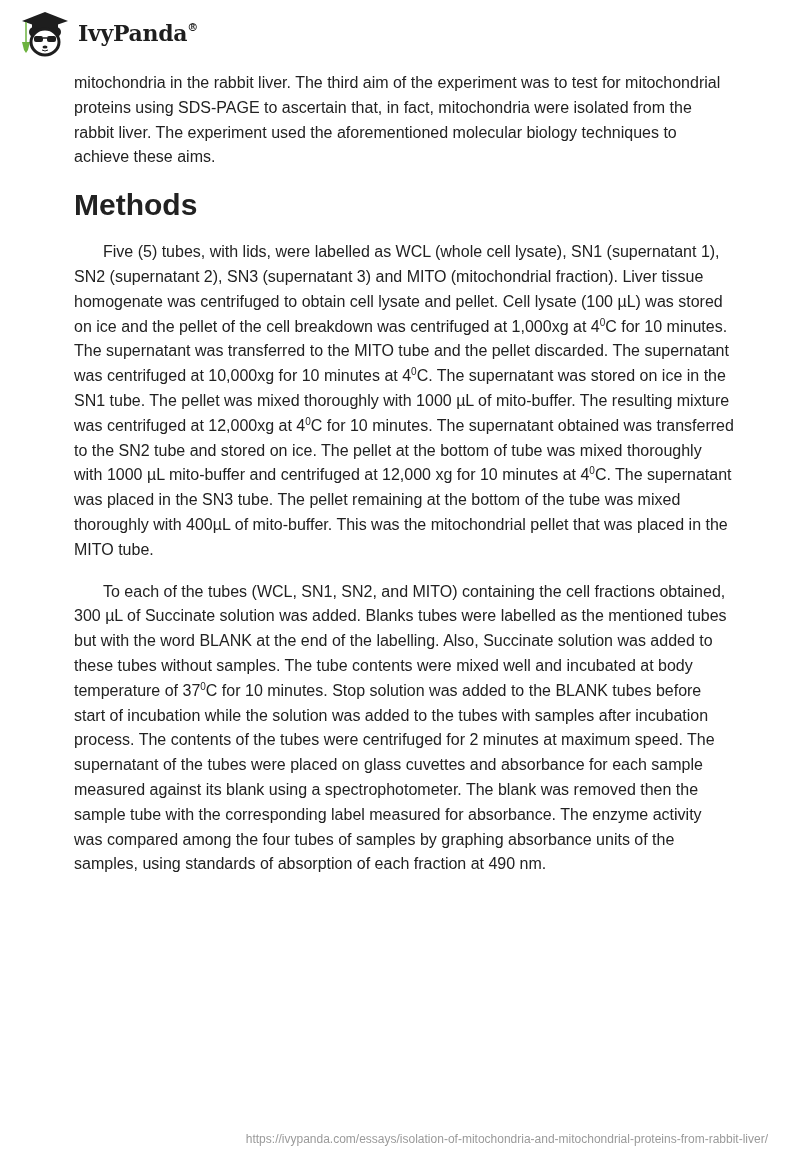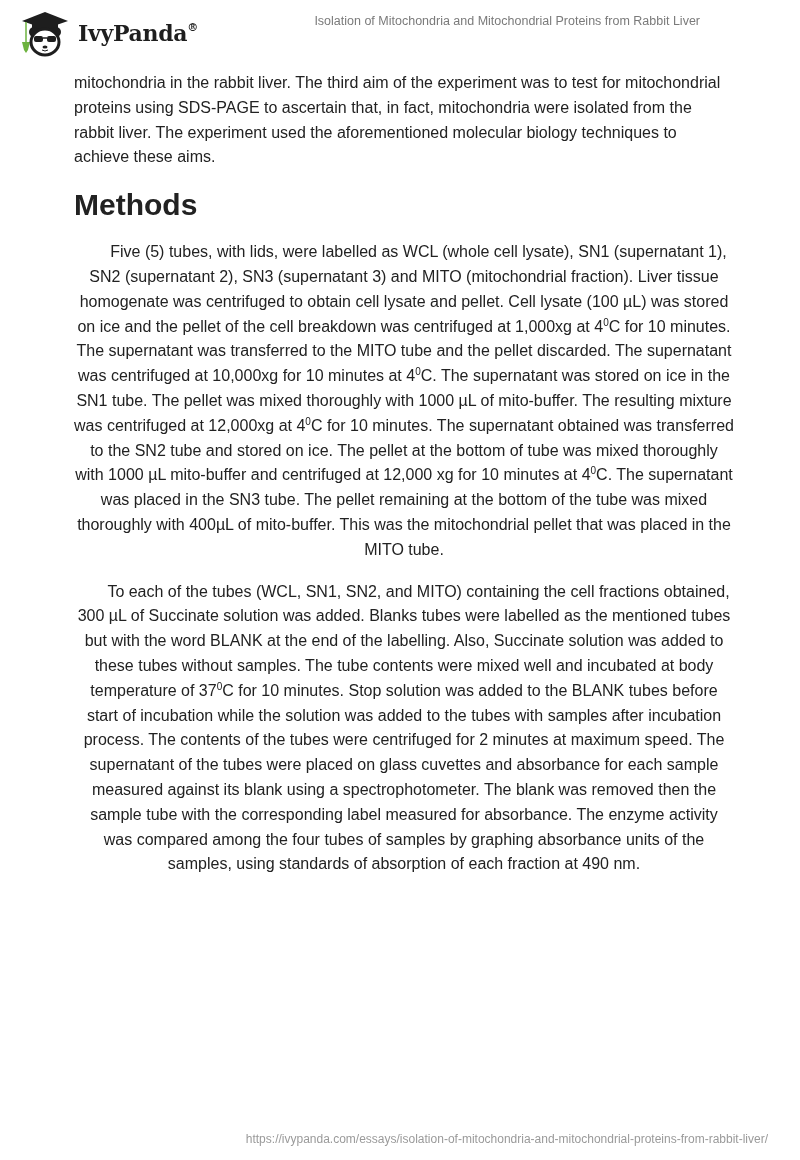--- a/index.html
+++ b/index.html
@@ -5,21 +5,21 @@
   html, body { margin: 0; padding: 0; background: #ffffff; }
   body { width: 800px; height: 1160px; position: relative; overflow: hidden; font-family: "Liberation Sans", sans-serif; color: #222222; }
   .header { position: absolute; left: 0; top: 0; width: 732px; height: 64px; }
   .logo { position: absolute; left: 16px; top: 8px; display: flex; align-items: center; }
   .logo-icon { width: 56px; height: 50px; }
   .logo-text { font-family: "DejaVu Serif", serif; font-weight: bold; font-size: 22px; color: #1e1e1e; margin-left: 6px; letter-spacing: -0.3px; }
   .logo-text sup { font-size: 11px; vertical-align: super; position: relative; top: -2px; }
   .header-title { position: absolute; right: 32px; top: 14px; font-size: 12.5px; color: #7a7a7a; }
   .content { position: absolute; left: 74px; top: 71px; width: 660px; }
   p { margin: 0; font-size: 16px; line-height: 24.8px; color: #222222; }
-  p.indent { text-indent: 29px; text-align: center; }
+  p.indent { text-indent: 29px; }
   h2 { margin: 0; font-size: 30px; font-weight: bold; color: #222222; line-height: 36px; }
   h3 { margin: 0; font-size: 24px; font-weight: bold; color: #222222; line-height: 30px; }
   sup.deg { font-size: 10px; vertical-align: super; line-height: 0; }
   .footer-url { position: absolute; right: 32px; top: 1132px; font-size: 12px; color: #9a9a9a; }
 </style>
 </head>
 <body>
 
 <div class="header">
   <div class="logo">
@@ -32,21 +32,20 @@
       <circle cx="40" cy="24" r="5" fill="#1e1e1e"></circle>
       <ellipse cx="29" cy="34" rx="14" ry="13" fill="#ffffff" stroke="#1e1e1e" stroke-width="3"></ellipse>
       <rect x="18" y="28" width="9" height="6" rx="2" fill="#1e1e1e"></rect>
       <rect x="31" y="28" width="9" height="6" rx="2" fill="#1e1e1e"></rect>
       <line x1="27" y1="30" x2="31" y2="30" stroke="#1e1e1e" stroke-width="1.5"></line>
       <ellipse cx="29" cy="39" rx="2.5" ry="1.6" fill="#1e1e1e"></ellipse>
       <path d="M26,42 Q29,44 32,42" stroke="#1e1e1e" stroke-width="1" fill="none"></path>
     </svg>
     <span class="logo-text"><span>IvyPanda</span><sup>®</sup></span>
   </div>
-  <div class="header-title">Isolation of Mitochondria and Mitochondrial Proteins from Rabbit Liver</div>
 </div>
 
 <div class="content">
   <p>mitochondria in the rabbit liver. The third aim of the experiment was to test for mitochondrial proteins using SDS-PAGE to ascertain that, in fact, mitochondria were isolated from the rabbit liver. The experiment used the aforementioned molecular biology techniques to achieve these aims.</p>
 
   <h2 style="margin-top:17px;">Methods</h2>
 
 
   <p class="indent" style="margin-top:17px;"><span>Five (5) tubes, with lids, were labelled as WCL (whole cell lysate), SN1 (supernatant 1), SN2 (supernatant 2), SN3 (supernatant 3) and MITO (mitochondrial fraction). Liver tissue homogenate was centrifuged to obtain cell lysate and pellet. Cell lysate (100 µL) was stored on ice and the pellet of the cell breakdown was centrifuged at 1,000xg at 4</span><sup class="deg">0</sup><span>C for 10 minutes. The supernatant was transferred to the MITO tube and the pellet discarded. The supernatant was centrifuged at 10,000xg for 10 minutes at 4</span><sup class="deg">0</sup><span>C. The supernatant was stored on ice in the SN1 tube. The pellet was mixed thoroughly with 1000 µL of mito-buffer. The resulting mixture was centrifuged at 12,000xg at 4</span><sup class="deg">0</sup><span>C for 10 minutes. The supernatant obtained was transferred to the SN2 tube and stored on ice. The pellet at the bottom of tube was mixed thoroughly with 1000 µL mito-buffer and centrifuged at 12,000 xg for 10 minutes at 4</span><sup class="deg">0</sup><span>C. The supernatant was placed in the SN3 tube. The pellet remaining at the bottom of the tube was mixed thoroughly with 400µL of mito-buffer. This was the mitochondrial pellet that was placed in the MITO tube.</span></p>
 

